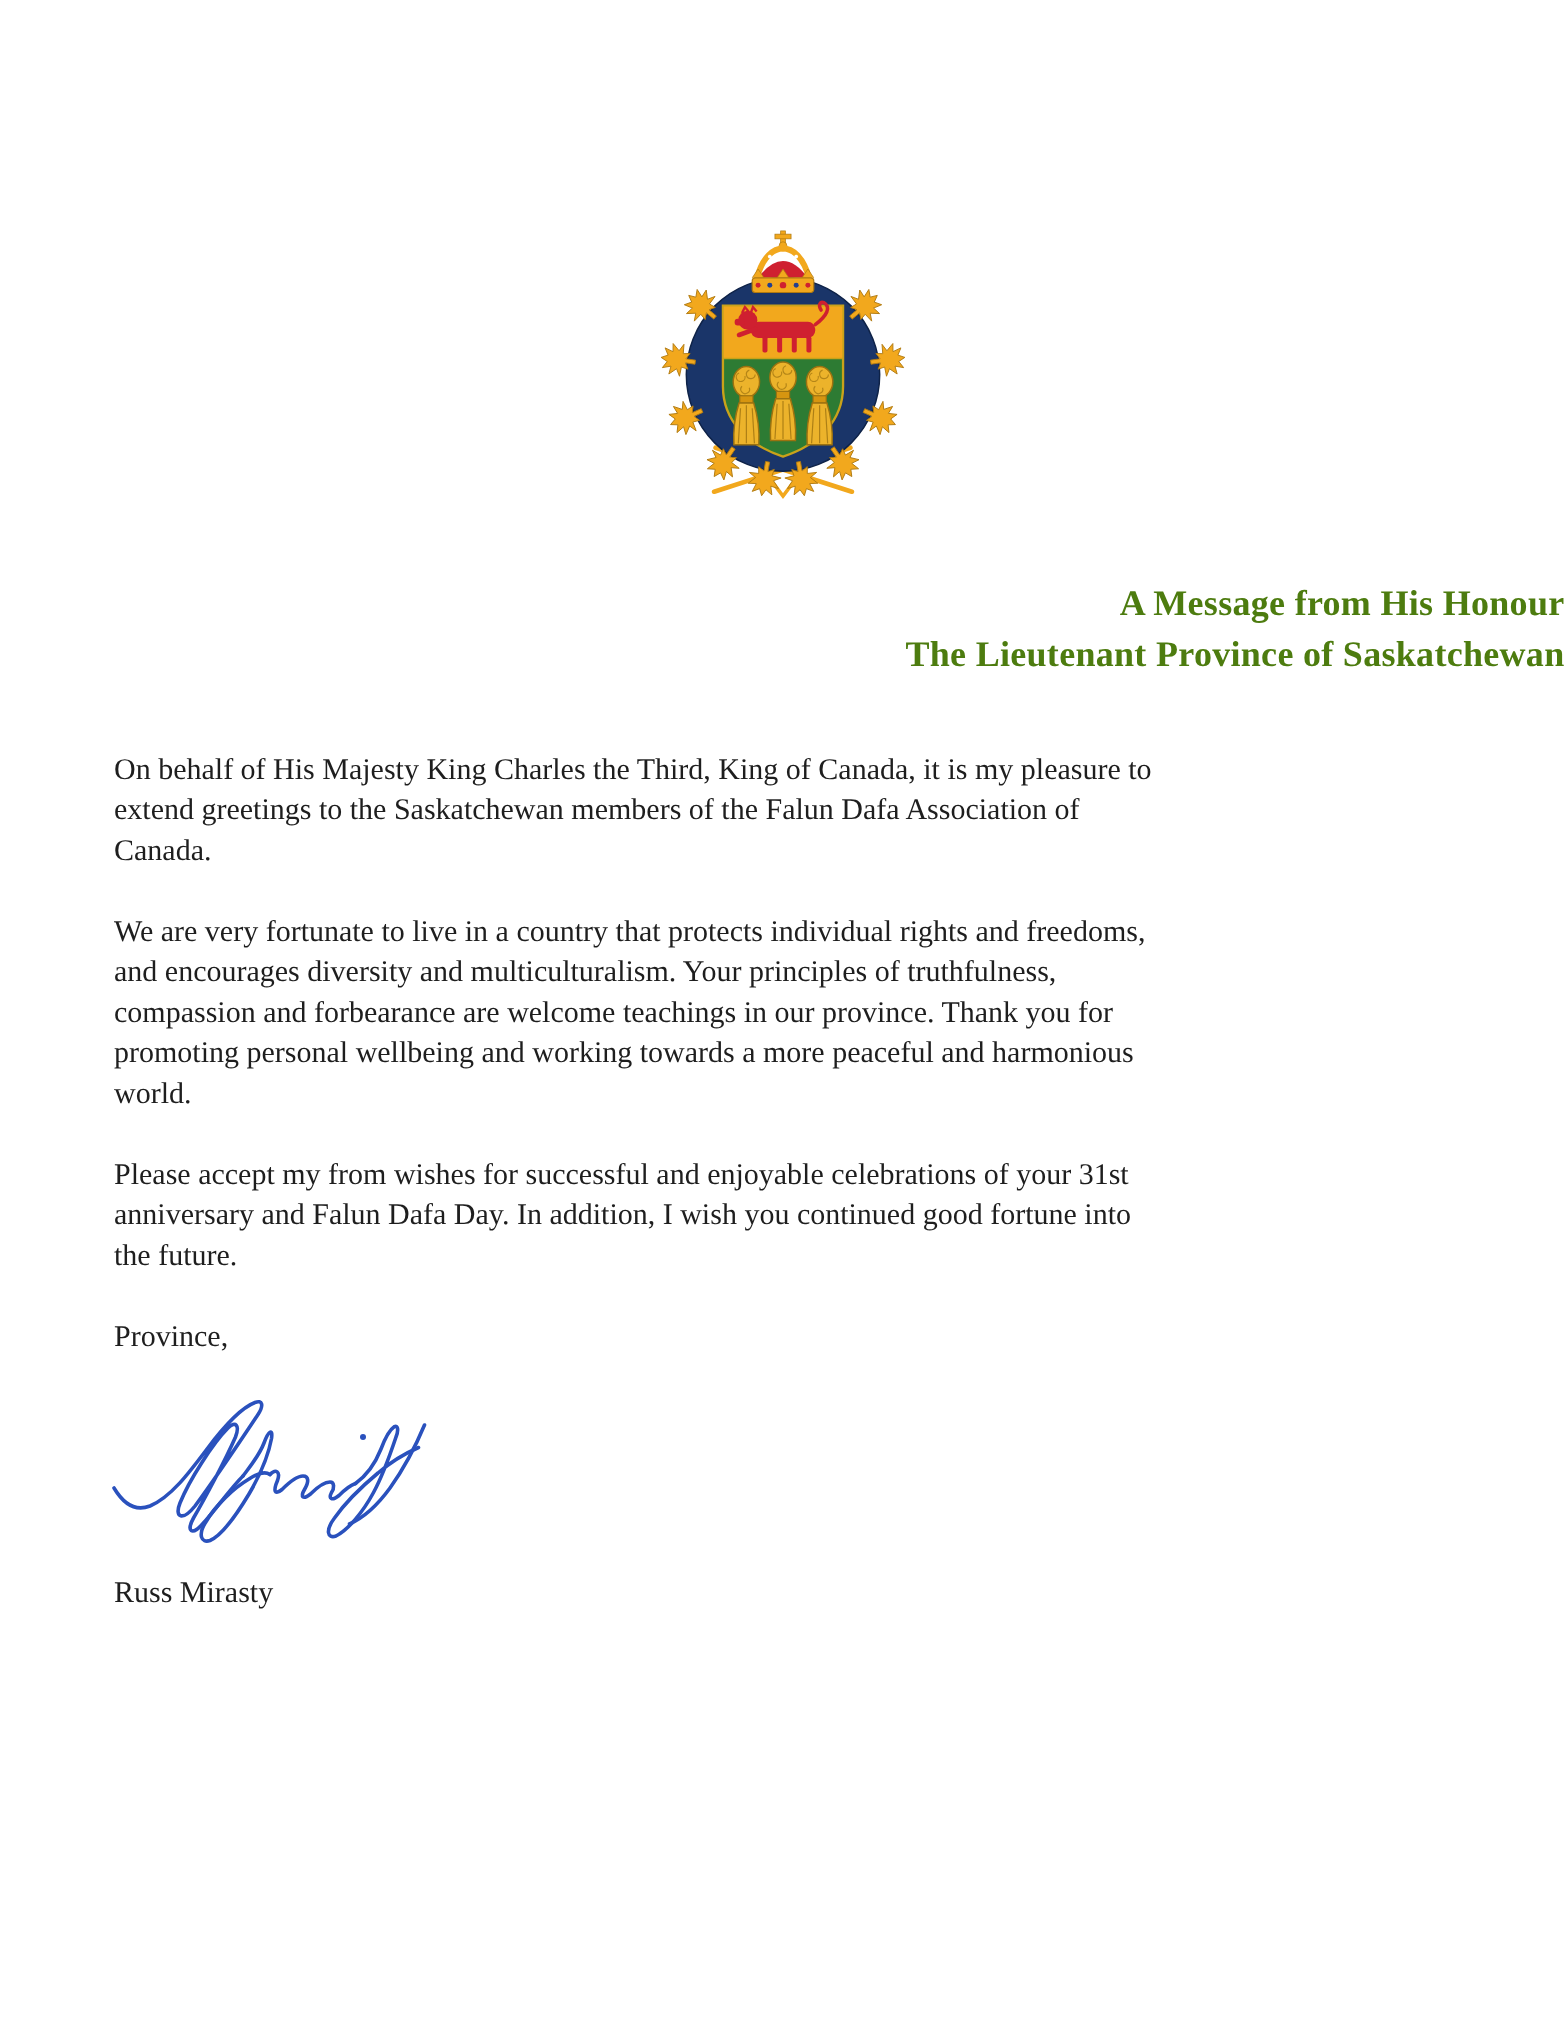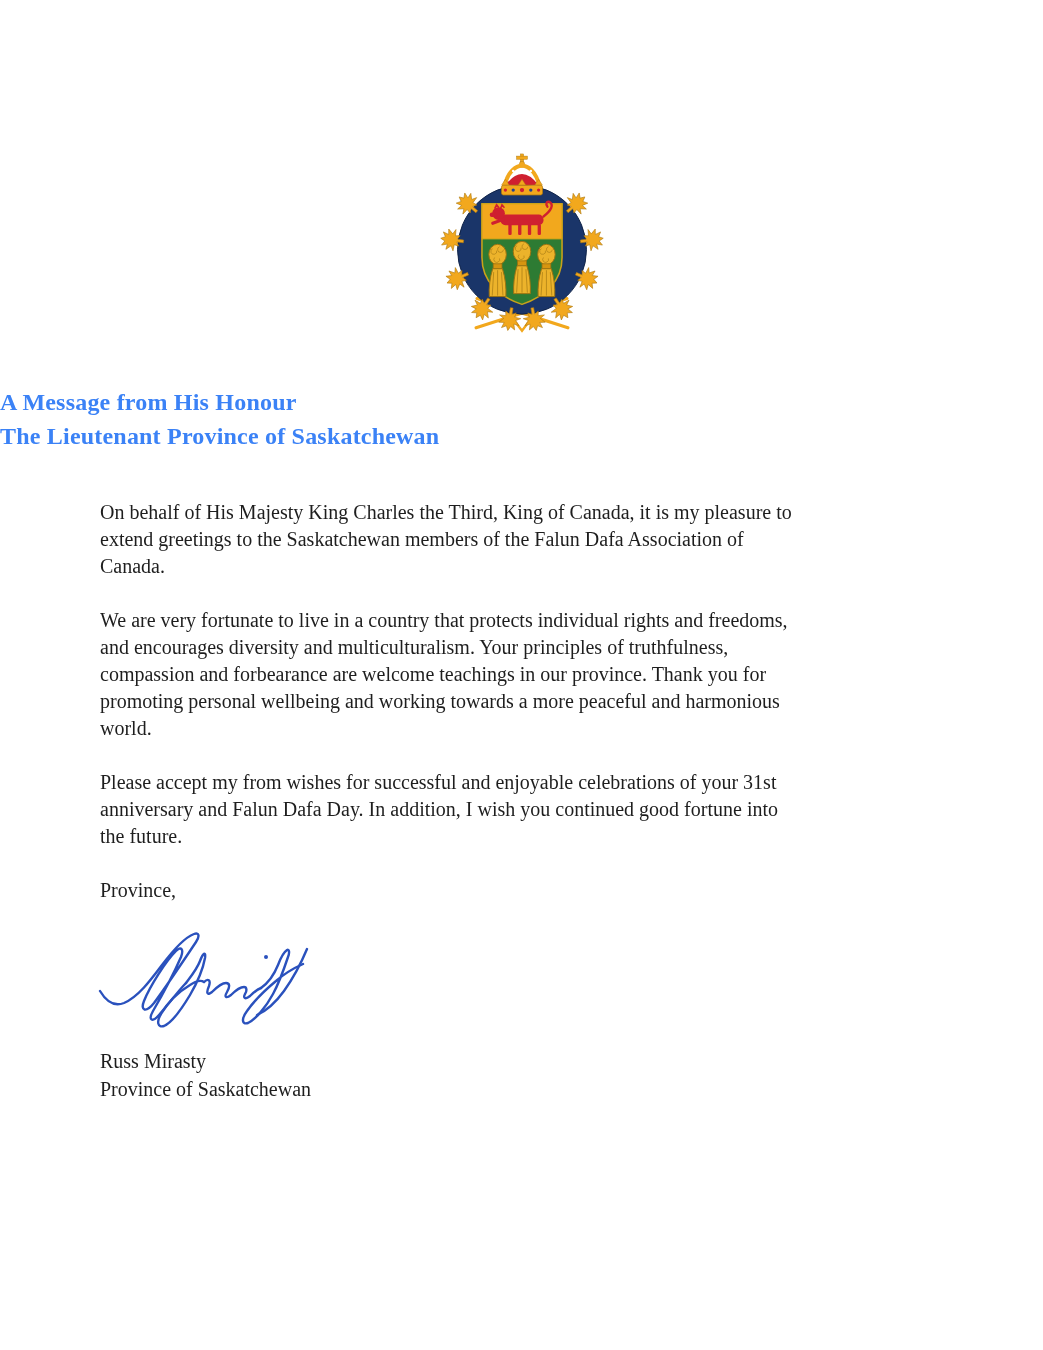--- a/index.html
+++ b/index.html
@@ -13,27 +13,27 @@
   }
   .crest {
     margin: 152px auto 0;
     width: 168px;
   }
   .title {
     margin: 41px 0 0;
     font-size: 24px;
     line-height: 34px;
     font-weight: bold;
-    text-align: left;
-    color: #3b82f6;
+    text-align: right;
+    color: #4d7c0f;
     letter-spacing: 0.2px;
   }
   .content {
     width: 692px;
-    margin: 46px 0 0 100px;
+    margin: 46px 0 0 76px;
     font-size: 20px;
     line-height: 27px;
   }
   .content p { margin: 0 0 27px; }
   .closing { margin-top: 24px !important; }
   .signature-svg {
     display: block;
     margin: 21px 0 0 -2px;
   }
   .sig-block { margin-top: 16px; }
@@ -140,17 +140,16 @@
         <path d="M88,52 C94,44 99,38 102,30 C105,22 108,20 107,27 C105,38 99,52 92,64 C83,79 73,92 66,95 C60,97 58,91 63,83 C70,71 82,60 92,54 C98,50 103,49 106,51"></path>
         <path d="M106,51 C110,47 113,49 111,55 C108,62 109,65 114,61 C119,56 124,52 128,52 C132,52 132,56 129,61 C126,66 128,68 133,64 C138,59 142,56 146,56 C149,56 149,60 147,63 C145,67 147,69 152,65 C156,61 160,58 163,57"></path>
         <path d="M163,57 C170,52 176,44 180,34 C183,26 186,21 189,19 C191,18 192,21 190,26 C186,38 181,52 175,63 C168,76 158,88 150,92 C144,94 143,88 149,80 C156,70 166,60 178,50 C186,43 196,37 205,33"></path>
         <path d="M209,18 C204,30 196,46 186,60 C178,71 168,80 159,84"></path>
       </g>
       <circle cx="168" cy="26" r="2" fill="#2a51bd"></circle>
     </svg>
 
     <div class="sig-block">
       <div>Russ Mirasty</div>
-      <div>Province of Saskatchewan</div>
     </div>
   </div>
 
 </div>
 
 </body></html>

